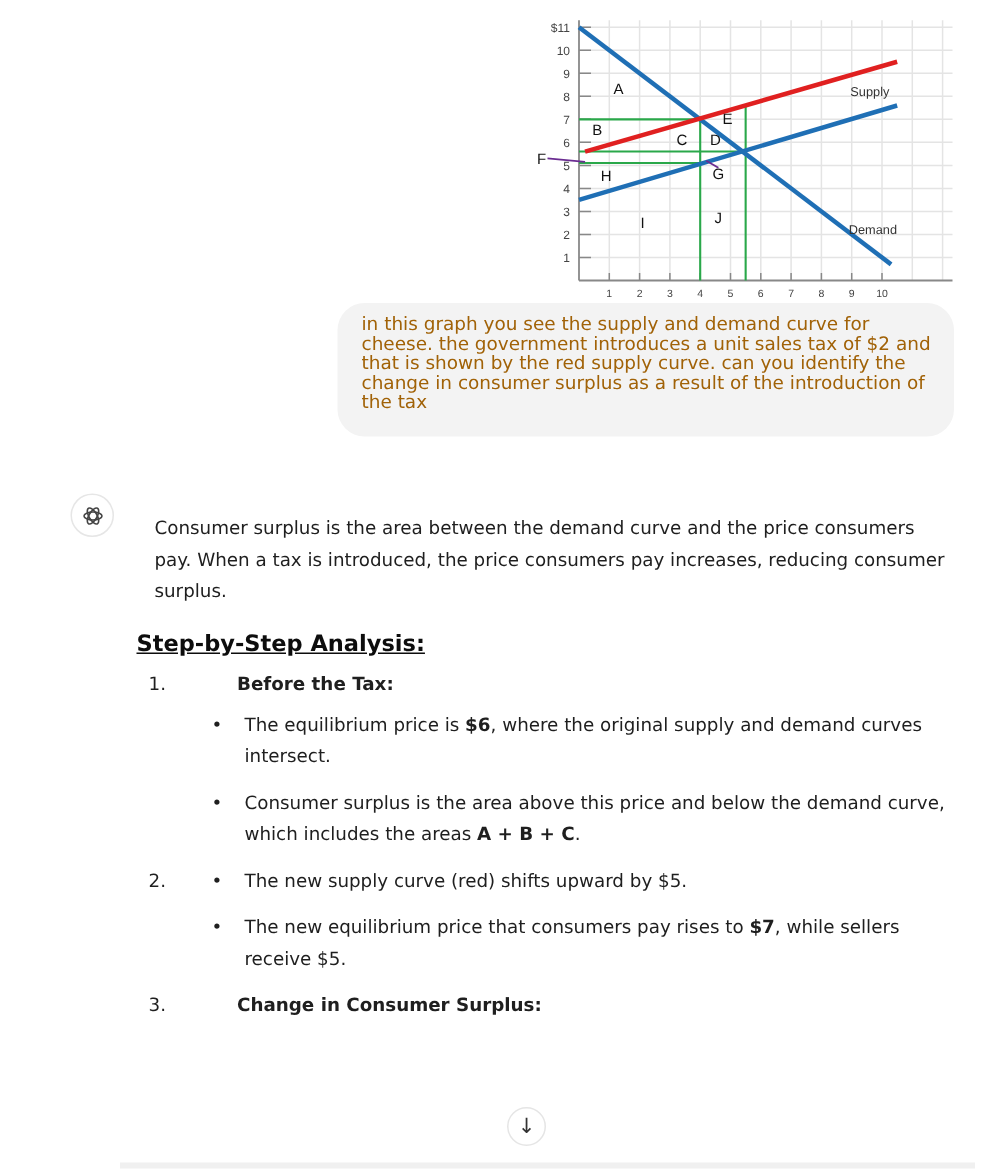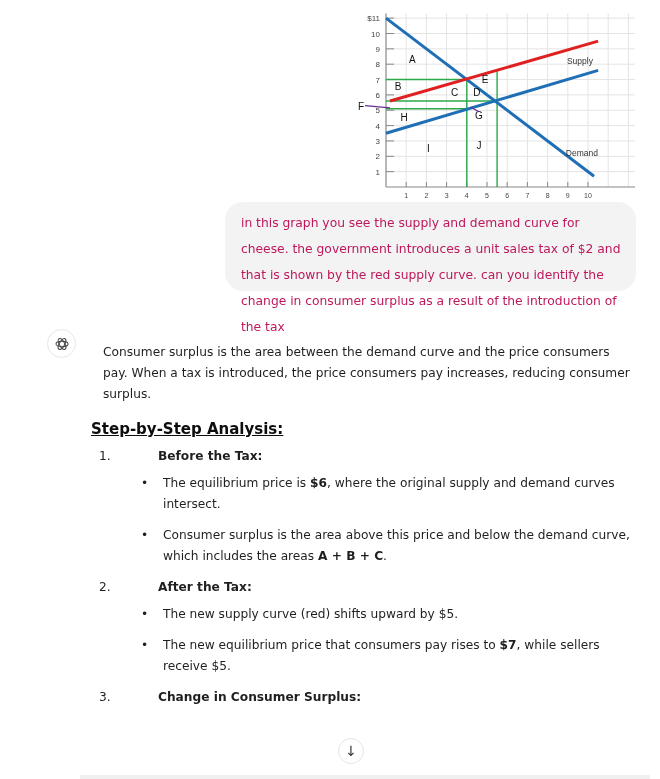--- a/index.html
+++ b/index.html
@@ -1,19 +1,19 @@
 <!DOCTYPE html>
 <html><head>
 <meta charset="utf-8">
 <style>
   html,body{margin:0;padding:0;background:#ffffff;}
   body{width:660px;height:779px;overflow:hidden;position:relative;font-family:"DejaVu Sans","Liberation Sans",sans-serif;color:#0d0d0d;}
   .graph{position:absolute;left:355px;top:5px;width:280px;height:195px;background:#fff;}
   .graph svg{display:block;}
-  .user-bubble{position:absolute;left:225px;top:202px;width:411px;height:89px;background:#f3f3f3;border-radius:18px;box-sizing:border-box;padding:8px 14px 8px 16px;font-size:12.3px;line-height:26px;color:#be185d;}
+  .user-bubble{position:absolute;left:225px;top:202px;width:411px;height:89px;background:#f3f3f3;border-radius:18px;box-sizing:border-box;padding:8px 14px 8px 16px;font-size:12.3px;line-height:13px;color:#a16207;}
   .avatar{position:absolute;left:47px;top:329px;width:27px;height:27px;border:1px solid #e6e6e6;border-radius:50%;display:flex;align-items:center;justify-content:center;}
   .answer{position:absolute;left:91px;top:330px;width:555px;font-size:12.2px;line-height:21px;color:#1f1f1f;}
   .answer p{margin:12px;}
   .answer h3{margin:14px 0 6px 0;font-size:15px;font-weight:bold;color:#0d0d0d;text-decoration:underline;}
   .answer ol{margin:0;padding-left:0;list-style:none;}
   .step{position:relative;padding-left:23px;margin-bottom:4px;}
   .step .num{position:absolute;left:8px;top:0;}
   .step-title{font-weight:bold;display:block;margin-bottom:6px;margin-left:44px;}
   .bul{position:relative;padding-left:26px;margin:0 0 10px 23px;}
   .bul::before{content:"•";position:absolute;left:4px;top:0;}
@@ -137,21 +137,20 @@
   <h3>Step-by-Step Analysis:</h3>
   <ol id="steps">
       <li class="step">
         <span class="num">1.</span>
         <span class="step-title">Before the Tax:</span>
         <div class="bul"><span>The equilibrium price is </span><b>$6</b><span>, where the original supply and demand curves intersect.</span></div>
         <div class="bul"><span>Consumer surplus is the area above this price and below the demand curve, which includes the areas </span><b>A + B + C</b><span>.</span></div>
       </li>
       <li class="step">
         <span class="num">2.</span>
-        <span class="step-title">After the Tax:</span>
         <div class="bul"><span>The new supply curve (red) shifts upward by $5.</span><b></b><span></span></div>
         <div class="bul"><span>The new equilibrium price that consumers pay rises to </span><b>$7</b><span>, while sellers receive $5.</span></div>
       </li>
       <li class="step">
         <span class="num">3.</span>
         <span class="step-title">Change in Consumer Surplus:</span>
       </li>
     </ol>
 
 </div>

